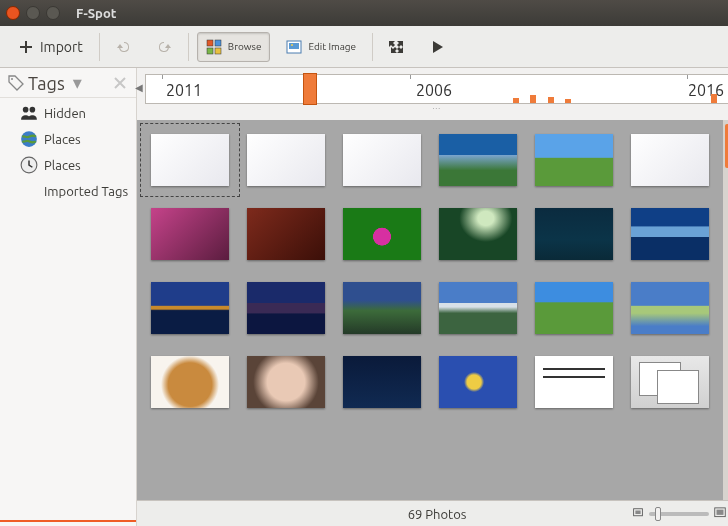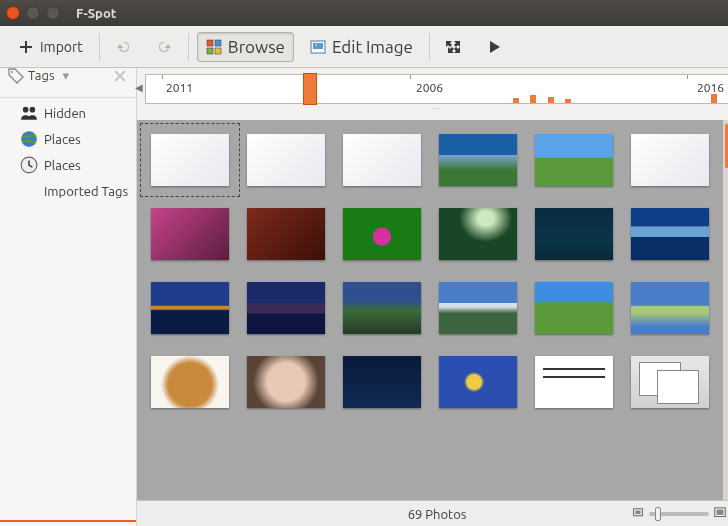--- a/index.html
+++ b/index.html
@@ -7,48 +7,48 @@
 
   
   .titlebar { height: 26px; background: linear-gradient(#4f4b46,#3c3b37); display: flex; align-items: center; padding: 0 6px; color: #ddd; font-size: 13px; font-weight: bold; }
   .win-btn { width: 14px; height: 14px; border-radius: 50%; margin-right: 6px; display: inline-block; }
   .win-close { background: #e95420; border: 1px solid #862800; }
   .win-min, .win-max { background: #5a5852; border: 1px solid #3a3834; }
   .titlebar .title { margin-left: 10px; }
 
   
   .toolbar { height: 42px; background: #ededeb; border-bottom: 1px solid #c7c3be; display: flex; align-items: center; padding: 0 10px; gap: 8px; }
-  .tool-btn { display: flex; align-items: center; gap: 6px; padding: 4px 8px; height: 30px; border-radius: 3px; font-size: 17px; color: #3c3b37; }
+  .tool-btn { display: flex; align-items: center; gap: 6px; padding: 4px 8px; height: 30px; border-radius: 3px; font-size: 10px; color: #3c3b37; }
   .tool-btn.big { font-size: 14px; }
   .tool-btn.disabled { color: #a59f97; }
   .tool-btn.active { background: #e6e4e0; border: 1px solid #b6b2ad; box-shadow: inset 0 1px 2px rgba(0,0,0,0.15); }
   .tool-sep { width: 1px; height: 28px; background: #d0ccc6; }
   .ico { width: 16px; height: 16px; display: inline-flex; align-items: center; justify-content: center; }
   .ico svg { width: 100%; height: 100%; }
 
   
   .main { flex: 1; display: flex; overflow: hidden; }
 
   
   .sidebar { width: 140px; background: #f7f6f5; border-right: 1px solid #d7d3ce; display: flex; flex-direction: column; }
-  .sidehdr { height: 30px; display: flex; align-items: flex-start; padding: 0 8px; gap: 4px; border-bottom: 1px solid #e2dfdb; font-size: 13px; color: #4a4540; }
+  .sidehdr { height: 30px; display: flex; align-items: center; padding: 0 8px; gap: 4px; border-bottom: 1px solid #e2dfdb; font-size: 18px; color: #4a4540; }
   .sidehdr .drop { color: #999; margin-left: 4px; }
   .taglist { flex: 1; overflow: hidden; padding: 2px 0; }
   .tagrow { display: flex; align-items: center; gap: 6px; padding: 4px 8px 4px 20px; font-size: 13px; color: #3c3b37; white-space: nowrap; }
   .tagrow .ico { width: 18px; height: 18px; }
   .sidebar-bottom { height: 6px; border-top: 2px solid #ef5d26; margin-top: auto; }
 
   
   .rightpane { flex: 1; display: flex; flex-direction: column; background: #f2f1f0; }
 
   
   .timeline-wrap { height: 52px; padding: 6px 8px 0 8px; position: relative; }
   .timeline { position: relative; height: 30px; border: 1px solid #bcb8b2; background: #fff; }
   .timeline .tick { position: absolute; top: 0; width: 1px; height: 4px; background: #999; }
-  .timeline .ticklabel { position: absolute; top: 6px; font-size: 12px; color: #333; }
+  .timeline .ticklabel { position: absolute; top: 6px; font-size: 16px; color: #333; }
   .timeline .slider { position: absolute; top: -2px; width: 14px; height: 32px; background: #ef7b3a; border: 1px solid #c45410; }
   .timeline .bars { position: absolute; bottom: 0; left: 0; right: 0; height: 10px; }
   .timeline .bar { position: absolute; bottom: 0; background: #ef7b3a; width: 6px; }
   .timeline-arrow { position: absolute; top: 14px; font-size: 10px; color: #777; }
   .timeline-arrow.left { left: -2px; }
   .gripper { height: 10px; text-align: center; color: #aaa; font-size: 8px; letter-spacing: 2px; }
 
   
   .gridwrap { flex: 1; display: flex; overflow: hidden; }
   .grid-scroll { flex: 1; overflow: auto; background: #a7a7a7; padding: 14px; }

